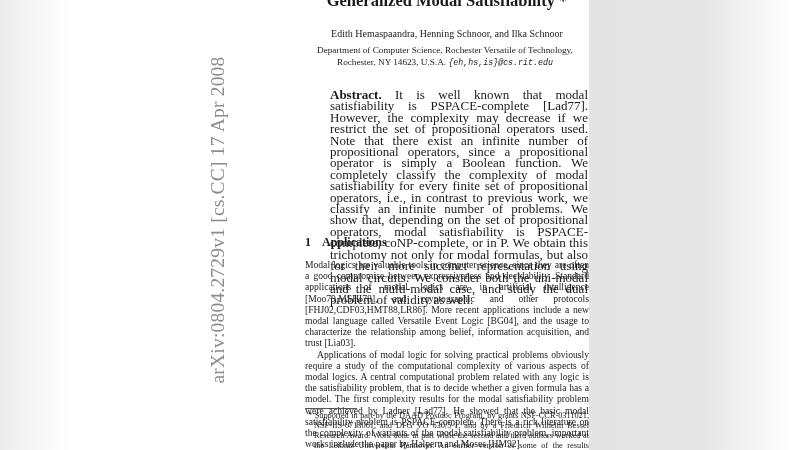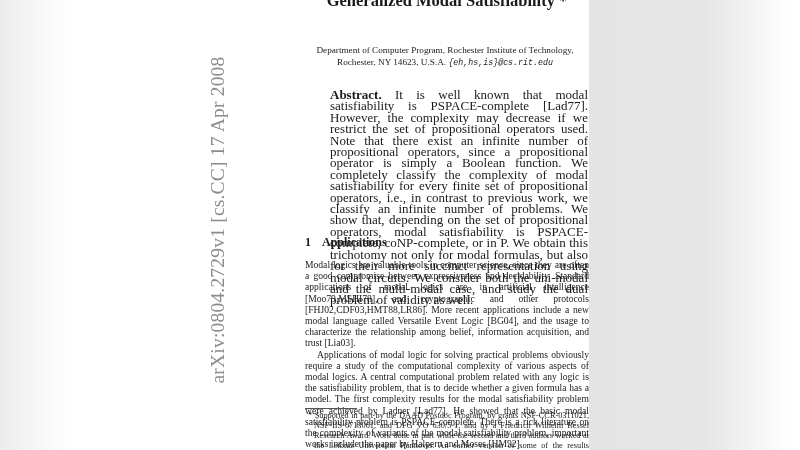--- a/index.html
+++ b/index.html
@@ -71,22 +71,23 @@
 </head>
 <body>
 
 <div class="left-shade"></div>
 <div class="right-shade"></div>
 
 <div class="arxiv-stamp">arXiv:0804.2729v1  [cs.CC]  17 Apr 2008</div>
 
 <div class="page">
   <div class="title">Generalized Modal Satisfiability *</div>
+  <div class="authors">Edith Hemaspaandra, Henning Schnoor, and Ilka Schnoor</div>
   <div class="affil">
-    <span>Department of Computer Program, Rochester Institute of Technology, Rochester, NY 14623, U.S.A. </span><span class="mono">{eh,hs,is}@cs.rit.edu</span>
+    <span>Department of Computer Science, Rochester Versatile of Technology, Rochester, NY 14623, U.S.A. </span><span class="mono">{eh,hs,is}@cs.rit.edu</span>
   </div>
 
   <div class="abstract">
     <b>Abstract.</b><span> It is well known that modal satisfiability is PSPACE-complete [Lad77]. However, the complexity may decrease if we restrict the set of propositional operators used. Note that there exist an infinite number of propositional operators, since a propositional operator is simply a Boolean function. We completely classify the complexity of modal satisfiability for every finite set of propositional operators, i.e., in contrast to previous work, we classify an infinite number of problems. We show that, depending on the set of propositional operators, modal satisfiability is PSPACE-complete, coNP-complete, or in P. We obtain this trichotomy not only for modal formulas, but also for their more succinct representation using modal circuits. We consider both the uni-modal and the multi-modal case, and study the dual problem of validity as well.</span>
   </div>
 
 
   <div class="section-head">
     <span class="num">1</span><span>Applications</span>
   </div>

